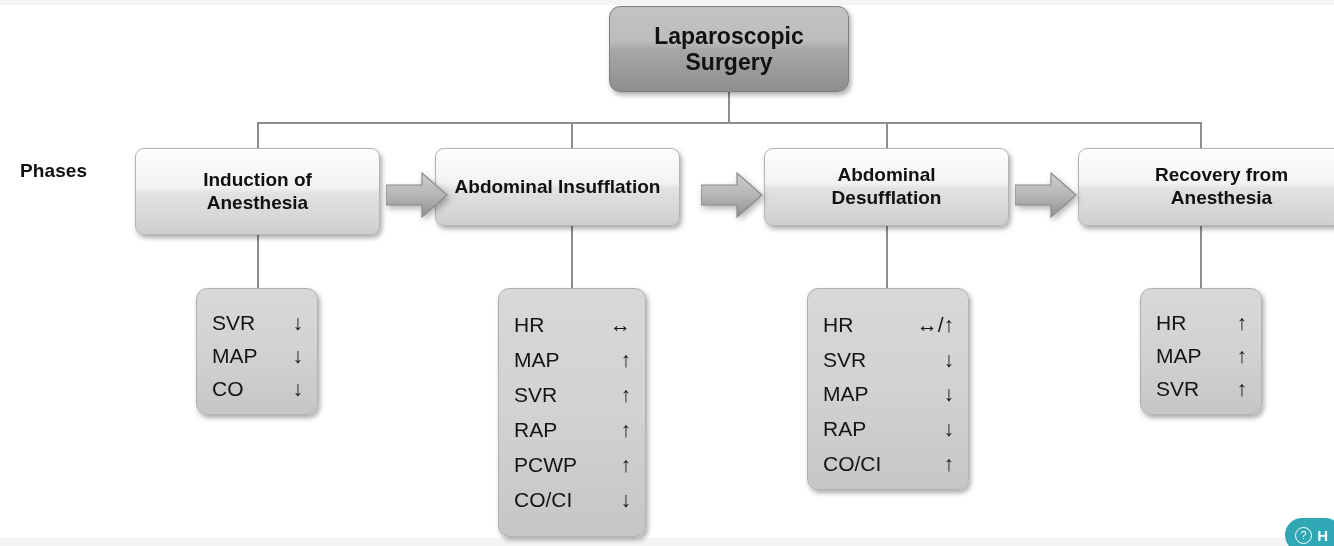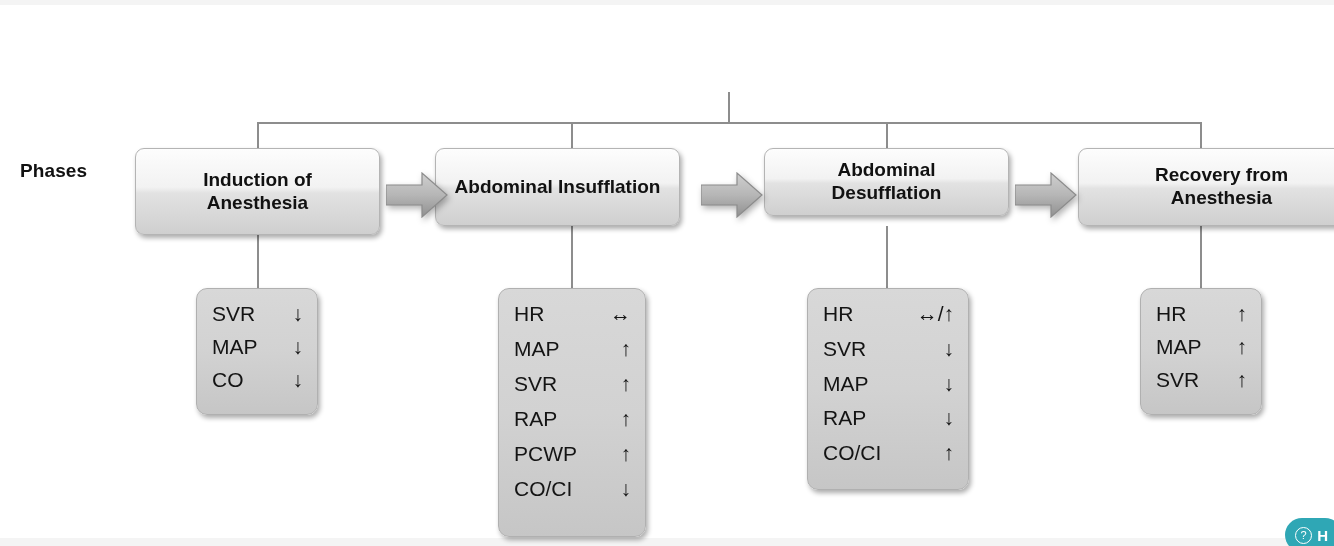--- a/index.html
+++ b/index.html
@@ -99,21 +99,21 @@
     background: linear-gradient(to bottom,
                 #d8d8d8 0%, #d2d2d2 50%, #c6c6c6 100%);
     border: 1px solid #b0b0b0;
     border-radius: 11px;
     flex-direction: column;
     justify-content: flex-start;
     padding: 13px 0 13px 0;
   }
   .hemo-row {
     display: flex;
-    align-items: flex-start;
+    align-items: flex-end;
     width: 100%;
     height: 35px;
     padding-left: 15px;
   }
   .hemo-param {
     font-size: 21px;
     color: #141414;
     font-weight: normal;
     text-align: left;
     white-space: nowrap;
@@ -181,30 +181,33 @@
   <div class="conn conn-v" style="left:257px; top:122px; height:26px;"></div>
   <div class="conn conn-v" style="left:571px; top:122px; height:26px;"></div>
   <div class="conn conn-v" style="left:886px; top:122px; height:26px;"></div>
   <div class="conn conn-v" style="left:1200px; top:122px; height:26px;"></div>
 
   <div class="conn conn-v" style="left:257px; top:226px; height:63px;"></div>
   <div class="conn conn-v" style="left:571px; top:226px; height:63px;"></div>
   <div class="conn conn-v" style="left:886px; top:226px; height:63px;"></div>
   <div class="conn conn-v" style="left:1200px; top:226px; height:63px;"></div>
 
+  <div class="box box-root" style="left:609px; top:6px; width:240px; height:86px;">
+    <div class="box-text">Laparoscopic Surgery</div>
+  </div>
 
   <div class="box box-phase" style="left:135px; top:148px; width:245px; height:87px;">
     <div class="box-text phase-label">Induction of<br>Anesthesia</div>
   </div>
 
   <div class="box box-phase" style="left:435px; top:148px; width:245px; height:78px;">
     <div class="box-text phase-label">Abdominal Insufflation</div>
   </div>
 
-  <div class="box box-phase" style="left:764px; top:148px; width:245px; height:68px;">
+  <div class="box box-phase" style="left:764px; top:148px; width:245px; height:78px;">
     <div class="box-text phase-label">Abdominal<br>Desufflation</div>
   </div>
 
   <div class="box box-phase" style="left:1078px; top:148px; width:287px; height:78px;">
     <div class="box-text phase-label">Recovery from<br>Anesthesia</div>
   </div>
 
   <svg class="block-arrow" style="left:386px; top:172px;" width="62" height="46" viewBox="0 0 62 46">
     <defs>
       <linearGradient id="agrad1" x1="0" y1="0" x2="0" y2="1">

